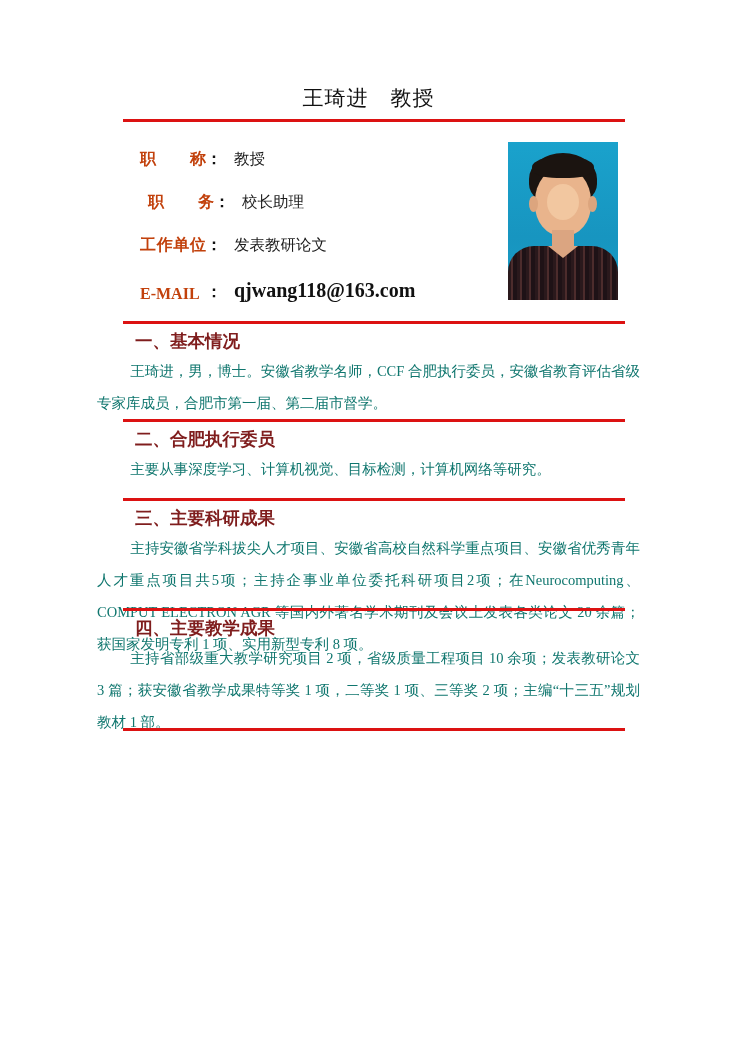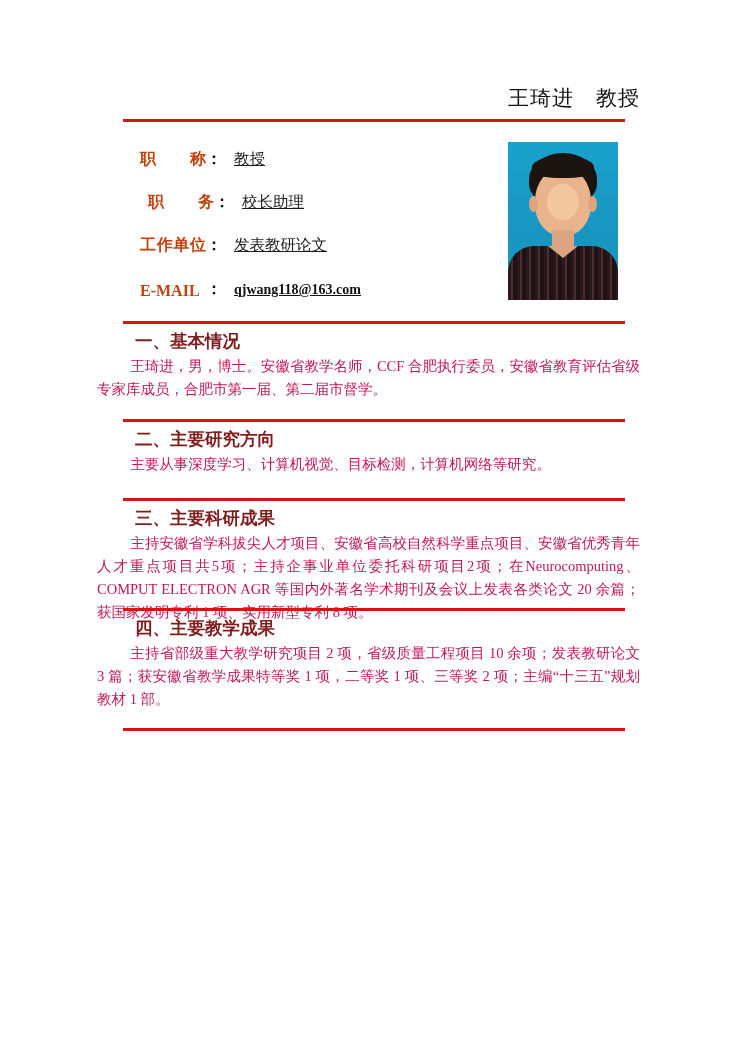--- a/index.html
+++ b/index.html
@@ -3,21 +3,21 @@
 <meta charset="utf-8">
 <style>
   html,body{margin:0;padding:0;}
   body{
     width:737px;height:1043px;background:#ffffff;position:relative;overflow:hidden;
     font-family:"Liberation Serif","DejaVu Serif",serif;color:#1c1c1c;
   }
   .abs{position:absolute;}
   
   #page-title{
-    left:97px;top:84px;width:543px;text-align:right;
+    left:97px;top:84px;width:543px;text-align:center;
     font-size:21px;letter-spacing:1px;color:#111;
   }
   
   .rule{background:#dc1212;height:3px;width:502px;}
   #rule-title{left:123px;top:119px;}
   #rule-final{left:123px;top:728px;}
   
   .info-row{left:140px;height:22px;white-space:nowrap;}
   #row-0{top:149px;} #row-1{top:192px;margin-left:8px;} #row-2{top:235px;} #row-3{top:279px;}
   .lbl{
@@ -25,22 +25,22 @@
     font-family:"Liberation Sans","DejaVu Sans",sans-serif;
     font-weight:bold;font-size:16px;color:#c2410c;
     text-align:justify;text-align-last:justify;
   }
   .lbl-latin{
     font-family:"Liberation Serif","DejaVu Serif",serif;
     text-align:left;text-align-last:left;letter-spacing:0px;
   }
   .colon{font-family:"Liberation Sans","DejaVu Sans",sans-serif;font-weight:bold;font-size:16px;color:#111;}
   .colon-latin{font-family:"Liberation Serif","DejaVu Serif",serif;}
-  .val{margin-left:12px;font-size:15.5px;color:#1c1c1c;text-decoration:underline;}
-  .val-strong{font-weight:bold;font-size:14px;color:#111;}
+  .val{margin-left:12px;font-size:15.5px;color:#1c1c1c;}
+  .val-strong{font-weight:bold;font-size:20px;color:#111;}
   
   #photo{left:508px;top:142px;width:110px;height:158px;overflow:hidden;
     background:linear-gradient(180deg,#1aa2cc 0%,#1795c0 60%,#1a9dc6 100%);}
   .hair{position:absolute;left:21px;top:11px;width:68px;height:52px;background:#1b1410;
     border-radius:52% 52% 42% 42%;}
   .face{position:absolute;left:27px;top:26px;width:56px;height:68px;background:#e9b48c;
     border-radius:48% 48% 46% 46%;}
   .face-shine{position:absolute;left:12px;top:16px;width:32px;height:36px;background:#f2c7a0;border-radius:50%;}
   .fringe{position:absolute;left:24px;top:14px;width:62px;height:22px;background:#1b1410;border-radius:50% 50% 40% 40%;}
   .ear-l{position:absolute;left:21px;top:54px;width:9px;height:16px;background:#dca57e;border-radius:50%;}
@@ -54,21 +54,21 @@
   
   .section{left:97px;width:543px;}
   #section-0{top:321px;} #section-1{top:419px;} #section-2{top:498px;} #section-3{top:608px;}
   .sec-rule{margin-left:26px;}
   .sec-heading{
     margin:7px 0 3px 38px;
     font-family:"Liberation Sans","DejaVu Sans",sans-serif;
     font-weight:bold;font-size:17.5px;line-height:21px;color:#7f1d1d;
   }
   .sec-body{
-    font-size:14.5px;line-height:23px;text-align:justify;text-indent:2.3em;color:#be185d;
+    font-size:14.5px;line-height:32px;text-align:justify;text-indent:2.3em;color:#0f766e;
   }
 </style>
 </head>
 <body>
 
 <div class="abs" id="page-title">王琦进　教授</div>
 <div class="abs rule" id="rule-title"></div>
 
 <div class="abs info-row" id="row-0">
   <span class="lbl">职称</span><span class="colon">：</span><span class="val">教授</span>
@@ -97,21 +97,21 @@
 </div>
 
 <div class="abs section" id="section-0">
   <div class="rule sec-rule"></div>
   <div class="sec-heading">一、基本情况</div>
   <div class="sec-body">王琦进，男，博士。安徽省教学名师，CCF 合肥执行委员，安徽省教育评估省级专家库成员，合肥市第一届、第二届市督学。</div>
 </div>
 
 <div class="abs section" id="section-1">
   <div class="rule sec-rule"></div>
-  <div class="sec-heading">二、主要研究方向</div>
+  <div class="sec-heading">二、合肥执行委员</div>
   <div class="sec-body">主要从事深度学习、计算机视觉、目标检测，计算机网络等研究。</div>
 </div>
 
 <div class="abs section" id="section-2">
   <div class="rule sec-rule"></div>
   <div class="sec-heading">三、主要科研成果</div>
   <div class="sec-body">主持安徽省学科拔尖人才项目、安徽省高校自然科学重点项目、安徽省优秀青年人才重点项目共5项；主持企事业单位委托科研项目2项；在Neurocomputing、COMPUT ELECTRON AGR 等国内外著名学术期刊及会议上发表各类论文 20 余篇；获国家发明专利 1 项、实用新型专利 8 项。</div>
 </div>
 
 <div class="abs section" id="section-3">

